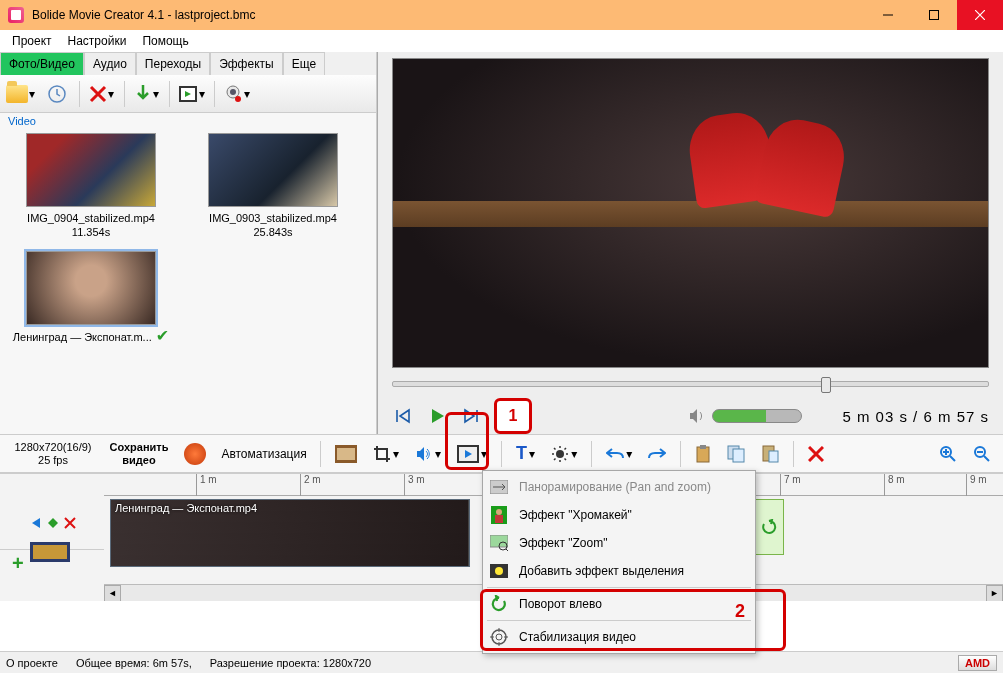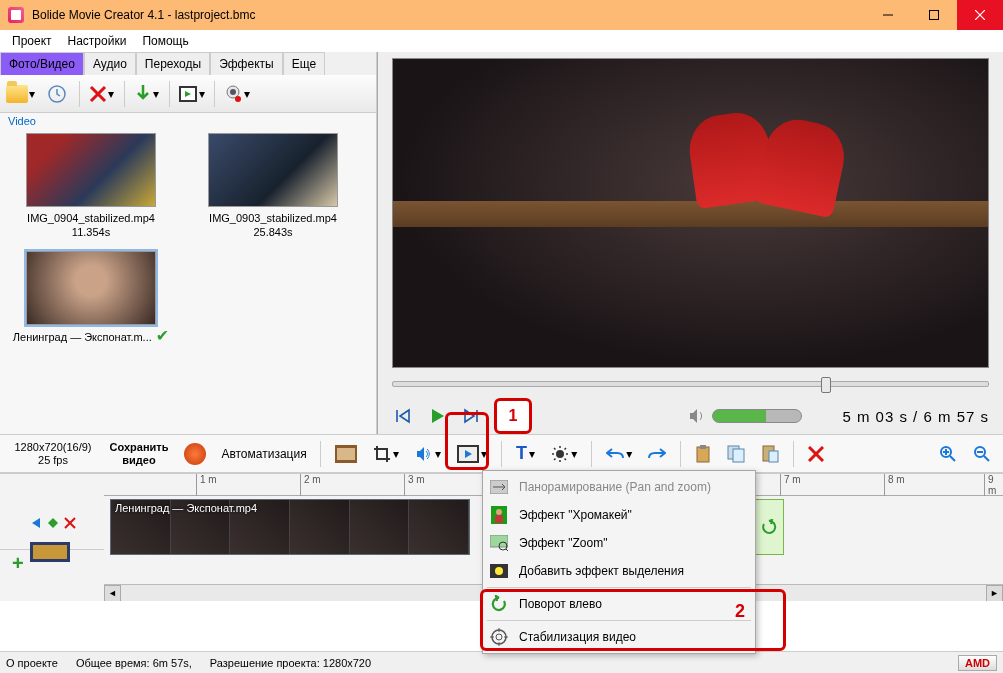--- a/index.html
+++ b/index.html
@@ -17,21 +17,21 @@
 
 
 .menubar { height:22px; display:flex; align-items:center; padding:0 4px; background:#fff;}
 .menubar span{padding:2px 8px;}
 
 
 .main { display:flex; height:382px;}
 .leftpane { width:377px; background:#f7f7f7; border-right:1px solid #ccc; display:flex; flex-direction:column;}
 .tabs { display:flex; background:#f0f0f0;}
 .tabs .tab{padding:4px 8px; border:1px solid #ccc; border-bottom:none; background:#eee; font-size:12px;}
-.tabs .tab.active{background:#8b5cf6;}
+.tabs .tab.active{background:#22c55e;}
 .libtoolbar{height:38px; background:linear-gradient(#fdfdfd,#e9e9e9); border-bottom:1px solid #ccc; display:flex; align-items:center; padding:0 4px; gap:2px;}
 .tbtn{width:34px;height:30px;display:flex;align-items:center;justify-content:center;border:1px solid transparent;border-radius:3px;}
 .tbtn .dd{width:8px;text-align:center;}
 .tsep{width:1px;height:26px;background:#ccc;margin:0 3px;}
 .grouplabel{color:#0066cc;font-size:11px;padding:2px 8px;}
 .thumbs{flex:1;padding:4px 6px;display:flex;flex-wrap:wrap;gap:12px;align-content:flex-start;overflow:hidden;}
 .thumb{width:170px;text-align:center;}
 .thumb.sel .timg{outline:2px solid #90b8e8;background:#d8e6f5;}
 .thumb .timg{width:130px;height:74px;margin:0 auto 4px;background:#445;border:1px solid #999;}
 .thumb .cap{font-size:11px;line-height:14px;}
@@ -70,21 +70,21 @@
 .ddsep{height:1px;background:#ccc;margin:2px 4px;}
 .ddhi{position:absolute;border:3px solid #d40000;border-radius:6px;pointer-events:none;}
 
 
 .timeline{height:128px;background:#f3f3f3;border-top:1px solid #ccc;position:relative;overflow:hidden;}
 .ruler{height:22px;border-bottom:1px solid #aaa;position:relative;margin-left:104px;}
 .ruler .tick{position:absolute;top:0;font-size:10px;color:#555;border-left:1px solid #999;height:22px;padding-left:3px;}
 .trackhdr{position:absolute;left:0;top:22px;width:104px;}
 .trow{height:54px;border-bottom:1px solid #ccc;display:flex;align-items:center;justify-content:center;gap:4px;}
 .trackarea{position:absolute;left:104px;right:0;top:22px;}
-.clip{position:absolute;top:3px;height:56px;background:#0f172a;border:1px solid #5a6a7a;display:flex;}
+.clip{position:absolute;top:3px;height:68px;background:#0f172a;border:1px solid #5a6a7a;display:flex;flex-direction:column;}
 .cliplabel{position:absolute;left:4px;top:2px;font-size:11px;color:#fff;text-shadow:0 0 3px #000;}
 .clipframe{flex:1;border-right:1px solid #444;background:linear-gradient(45deg,#3a3030,#221a1a);}
 .greenclip{position:absolute;top:3px;height:56px;background:#dff5cf;border:1px solid #7ab54a;display:flex;align-items:center;justify-content:center;}
 .plusrow{height:26px;display:flex;align-items:center;padding-left:12px;}
 .hscroll{position:absolute;left:104px;right:0;bottom:0;height:17px;background:#e9e9e9;border-top:1px solid #bbb;display:flex;align-items:center;}
 .hscroll .arrow{width:17px;height:17px;background:#ddd;border:1px solid #aaa;display:flex;align-items:center;justify-content:center;font-size:9px;}
 
 
 .statusbar{position:absolute;left:0;right:0;bottom:0;height:22px;background:#f0f0f0;border-top:1px solid #ccc;display:flex;align-items:center;font-size:11px;padding:0 6px;gap:18px;}
 .statusbar .amd{margin-left:auto;background:linear-gradient(#fff,#ddd);padding:1px 6px;color:#c00;font-weight:bold;border:1px solid #aaa;font-size:11px;}
@@ -343,21 +343,21 @@
 </div>
 
 <div class="timeline">
   <div class="ruler">
     <div class="tick" style="left:92px">1 m</div>
     <div class="tick" style="left:196px">2 m</div>
     <div class="tick" style="left:300px">3 m</div>
     <div class="tick" style="left:404px">4 m</div>
     <div class="tick" style="left:676px">7 m</div>
     <div class="tick" style="left:780px">8 m</div>
-    <div class="tick" style="left:880px">9 m</div>
+    <div class="tick" style="left:862px">9 m</div>
   </div>
   <div class="trackhdr">
     <div class="trow">
       <svg width="14" height="14" viewBox="0 0 14 14">
           <path d="M12 2L4 7l8 5z" fill="#1a78d8"></path>
         </svg>
       <svg width="14" height="14" viewBox="0 0 14 14">
           <path d="M2 7l5-5 5 5-5 5z" fill="#2a9d2a"></path>
         </svg>
       <svg width="12" height="12" viewBox="0 0 12 12">

